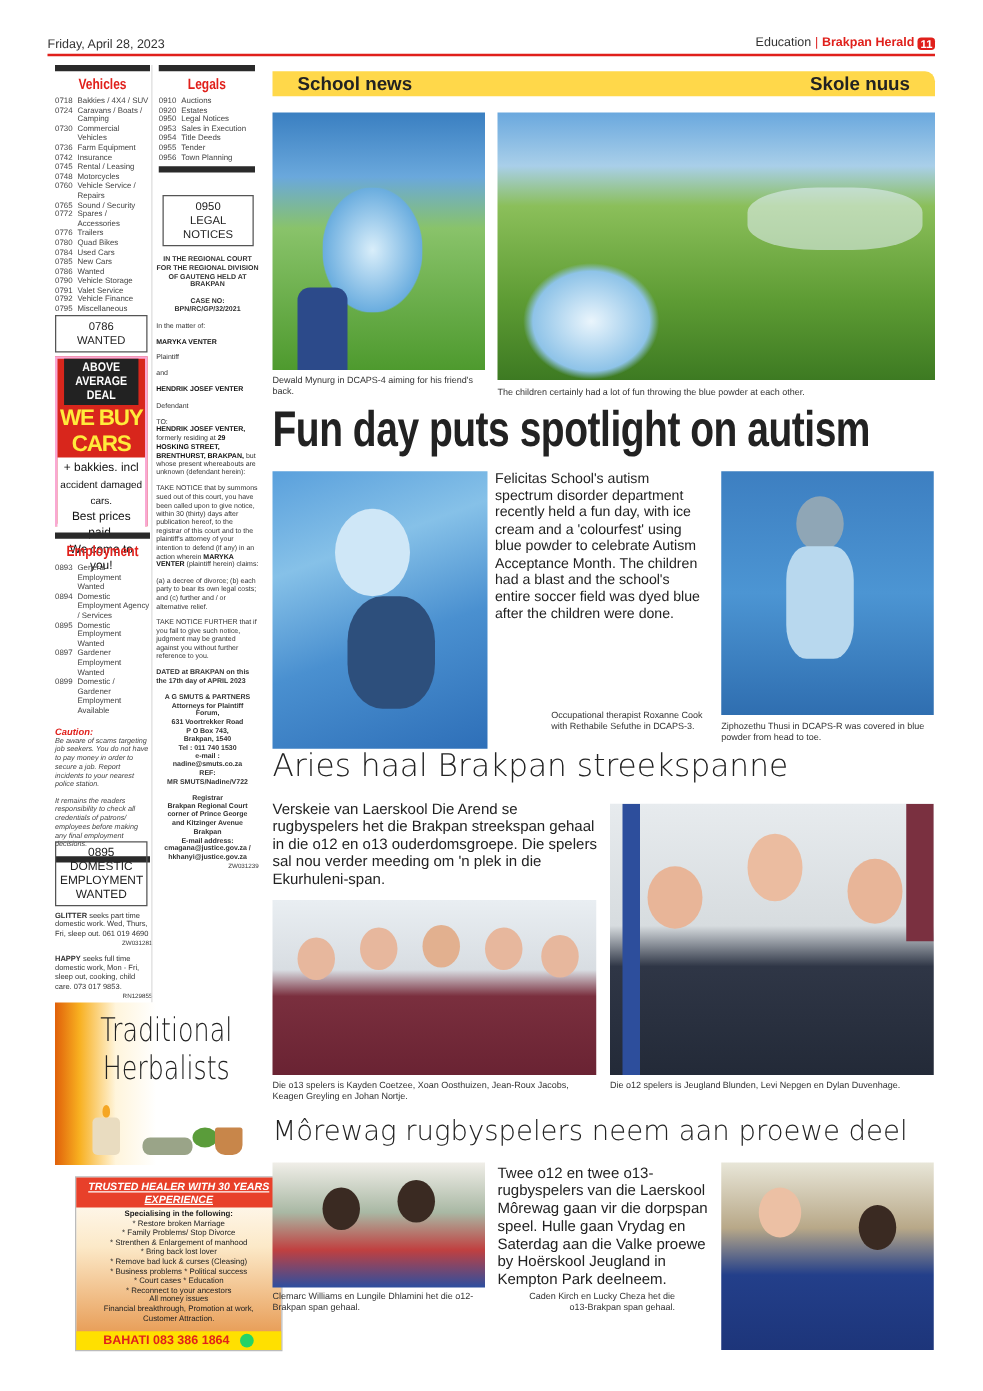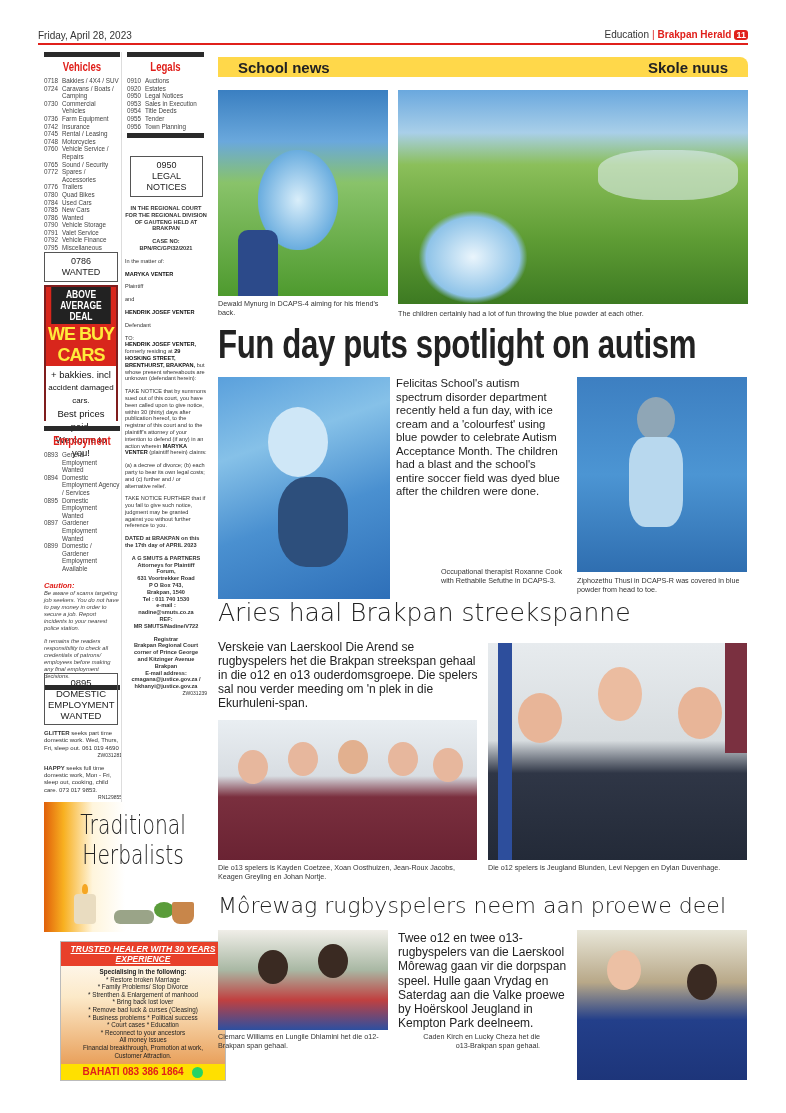--- a/index.html
+++ b/index.html
@@ -17,21 +17,21 @@
   .cls-title{font-family:"Liberation Sans",sans-serif;font-weight:bold;color:#e0201b;font-size:12px;text-align:center;transform:scaleX(.8);margin:3px 0}
   .cls-list{font-size:6.3px;line-height:7.6px;color:#444}
   .cls-list .row{display:flex}
   .cls-list .code{width:18px;flex:none}
   .box{border:1px solid #555;text-align:center;font-size:9px;line-height:11px;padding:3px;color:#222;font-weight:bold}
   .legal{font-size:5.6px;line-height:6.8px;color:#333}
   .legal p{margin-bottom:6px}
   .legal b{color:#111}
   .legal .c{text-align:center;font-weight:bold}
 
-  .ad-cars{background:#d8261c;border:2px solid #7f1d1d;color:#fff;text-align:center}
+  .ad-cars{background:#d8261c;border:2px solid #f9a8d4;color:#fff;text-align:center}
   .ad-cars .top{background:#222;font-size:10px;font-weight:bold;padding:2px 0;transform:scaleX(.85)}
   .ad-cars .big{font-size:18px;font-weight:bold;color:#ffeb3b;letter-spacing:-1px}
   .ad-cars .mid{background:#fff;color:#111;font-size:9.5px;line-height:13px;font-weight:normal;padding:2px 0}
   .ad-cars .bot{font-size:14px;font-weight:bold;line-height:16px}
   .ad-cars .bot .y{color:#ffeb3b}
 
   .caution-t{color:#e0201b;font-weight:bold;font-style:italic;font-size:7.5px}
   .italic-sm{font-style:italic;font-size:5.8px;line-height:7px;color:#444}
   .wanted-ads{font-size:6px;line-height:7.4px;color:#333}
 

